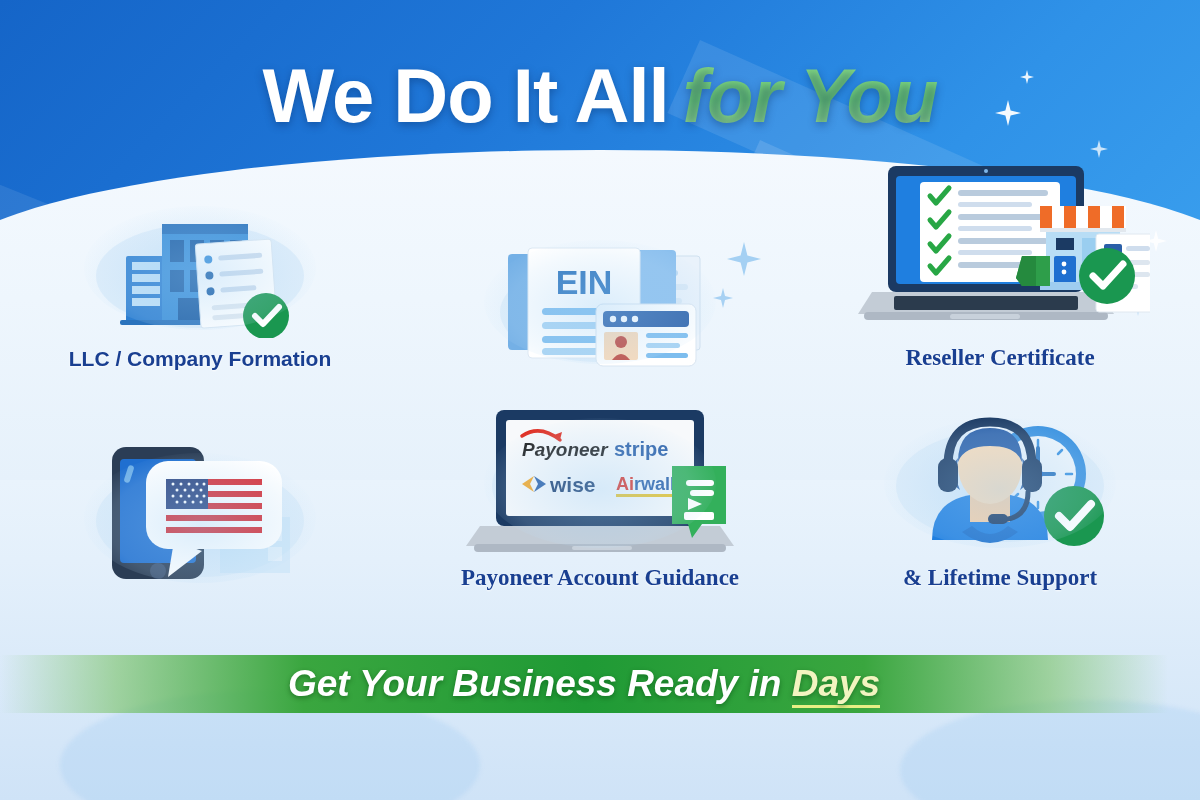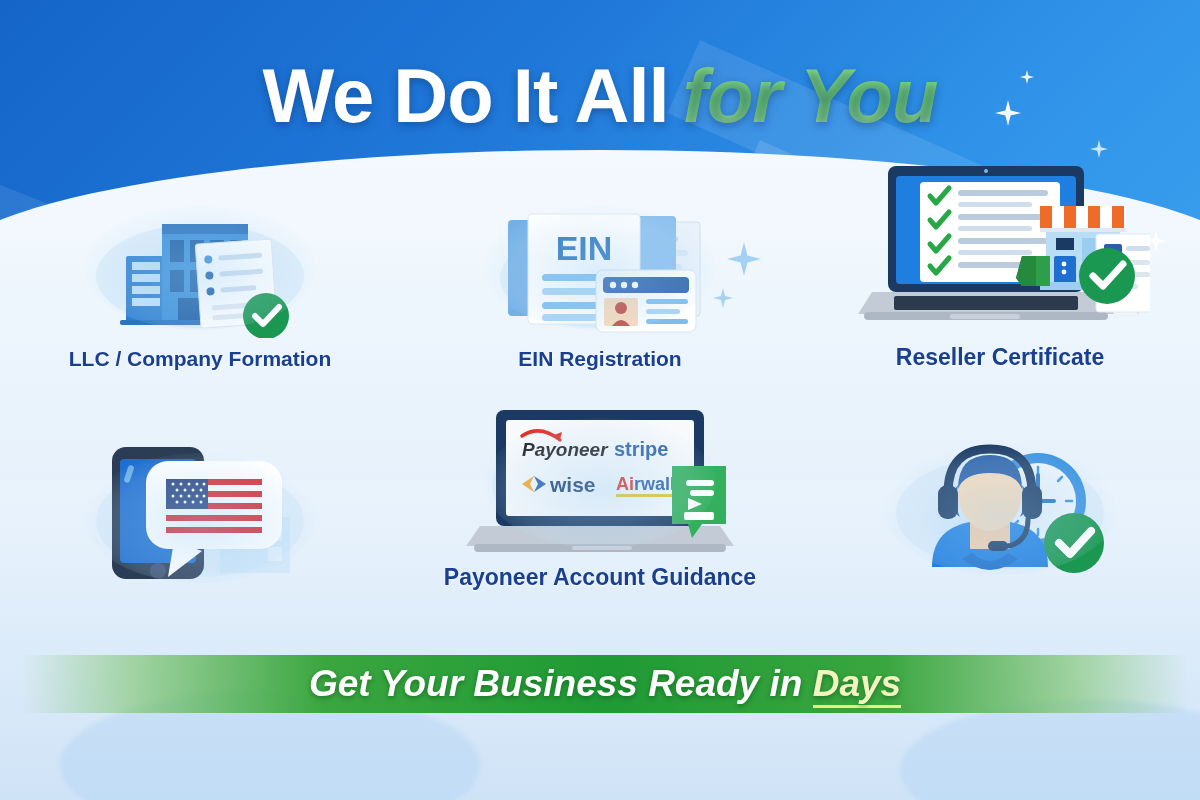--- a/index.html
+++ b/index.html
@@ -85,42 +85,42 @@
   .art { position: relative; width: 260px; height: 140px; }
   .caption {
     margin-top: 8px;
     color: #193f91;
     font-weight: bold;
     font-size: 21px;
     text-align: center;
     line-height: 1.2;
     text-shadow: 0 1px 2px rgba(255,255,255,0.85);
   }
-  .caption.big { font-size: 23px; }
+  .caption.big { font-size: 23px; font-family: Liberation Serif, serif; }
 
   
   .halo {
     position: absolute; left: 14px; top: 8px;
     width: 232px; height: 124px;
     border-radius: 50%;
     background: radial-gradient(ellipse at 50% 55%, rgba(160,208,245,0.38) 0%, rgba(190,223,248,0.18) 55%, rgba(255,255,255,0) 75%);
   }
 
   
   .banner {
     position: absolute; left: 0; top: 655px; width: 1168px; height: 58px;
     background: linear-gradient(90deg,
       rgba(122,196,92,0) 0%,
       rgba(110,190,86,0.55) 10%,
       #3aa63f 26%,
       #1f9a35 50%,
       #3aa63f 74%,
       rgba(110,190,86,0.55) 90%,
       rgba(122,196,92,0) 100%);
-    display: flex; align-items: center; justify-content: center; margin-left: 21px;
+    display: flex; align-items: center; justify-content: center;
   }
   .banner-text {
     font-size: 37px; font-weight: bold; font-style: italic;
     color: #ffffff;
     text-shadow: 0 2px 5px rgba(0,60,10,0.45);
     white-space: nowrap;
   }
   .banner-text .emph {
     color: #f2f4c0;
     border-bottom: 3px solid #e8ef85;
@@ -270,21 +270,20 @@
               <circle cx="165" cy="87" r="3.2" fill="#ffffff"></circle>
               <rect x="134" y="100" width="34" height="28" rx="2" fill="#fbd9b6"></rect>
               <circle cx="151" cy="110" r="6" fill="#c0453a"></circle>
               <path d="M142 128 q9 -12 18 0 z" fill="#c0453a"></path>
               <rect x="176" y="101" width="42" height="5" rx="2.5" fill="#7dbdee"></rect>
               <rect x="176" y="111" width="34" height="5" rx="2.5" fill="#a7d3f3"></rect>
               <rect x="176" y="121" width="42" height="5" rx="2.5" fill="#7dbdee"></rect>
             </g>
           </svg>
         </div>
-        <div class="caption">EIN Registration</div>
       </div>
 
       <div class="cell">
         <div class="art" style="height:170px; margin-top:-36px;">
           <svg width="300" height="176" viewBox="0 0 300 176" style="margin-left:-20px;">
 
             <rect x="38" y="6" width="196" height="126" rx="8" fill="#1b3a63"></rect>
             <rect x="46" y="16" width="180" height="108" rx="4" fill="#1f7fe0"></rect>
             <circle cx="136" cy="11" r="2" fill="#7fb6e8"></circle>
 
@@ -486,20 +485,21 @@
               <path d="M102 126 q18 16 36 0 l10 6 q-28 22 -56 0 z" fill="#1a6fcc"></path>
             </g>
 
             <g>
               <circle cx="204" cy="116" r="30" fill="#1a9750"></circle>
               <path d="M189 116 l11 11 l21 -23" stroke="#ffffff" stroke-width="8" fill="none" stroke-linecap="round" stroke-linejoin="round"></path>
             </g>
           </svg>
         </div>
         <div class="caption big">
+          <div>&amp; Lifetime Support</div>
         </div>
       </div>
     </div>
   </div>
 
   <div class="banner">
     <div class="banner-text">
       <span>Get Your Business Ready </span><span class="light">in </span><span class="emph">Days</span>
     </div>
   </div>

